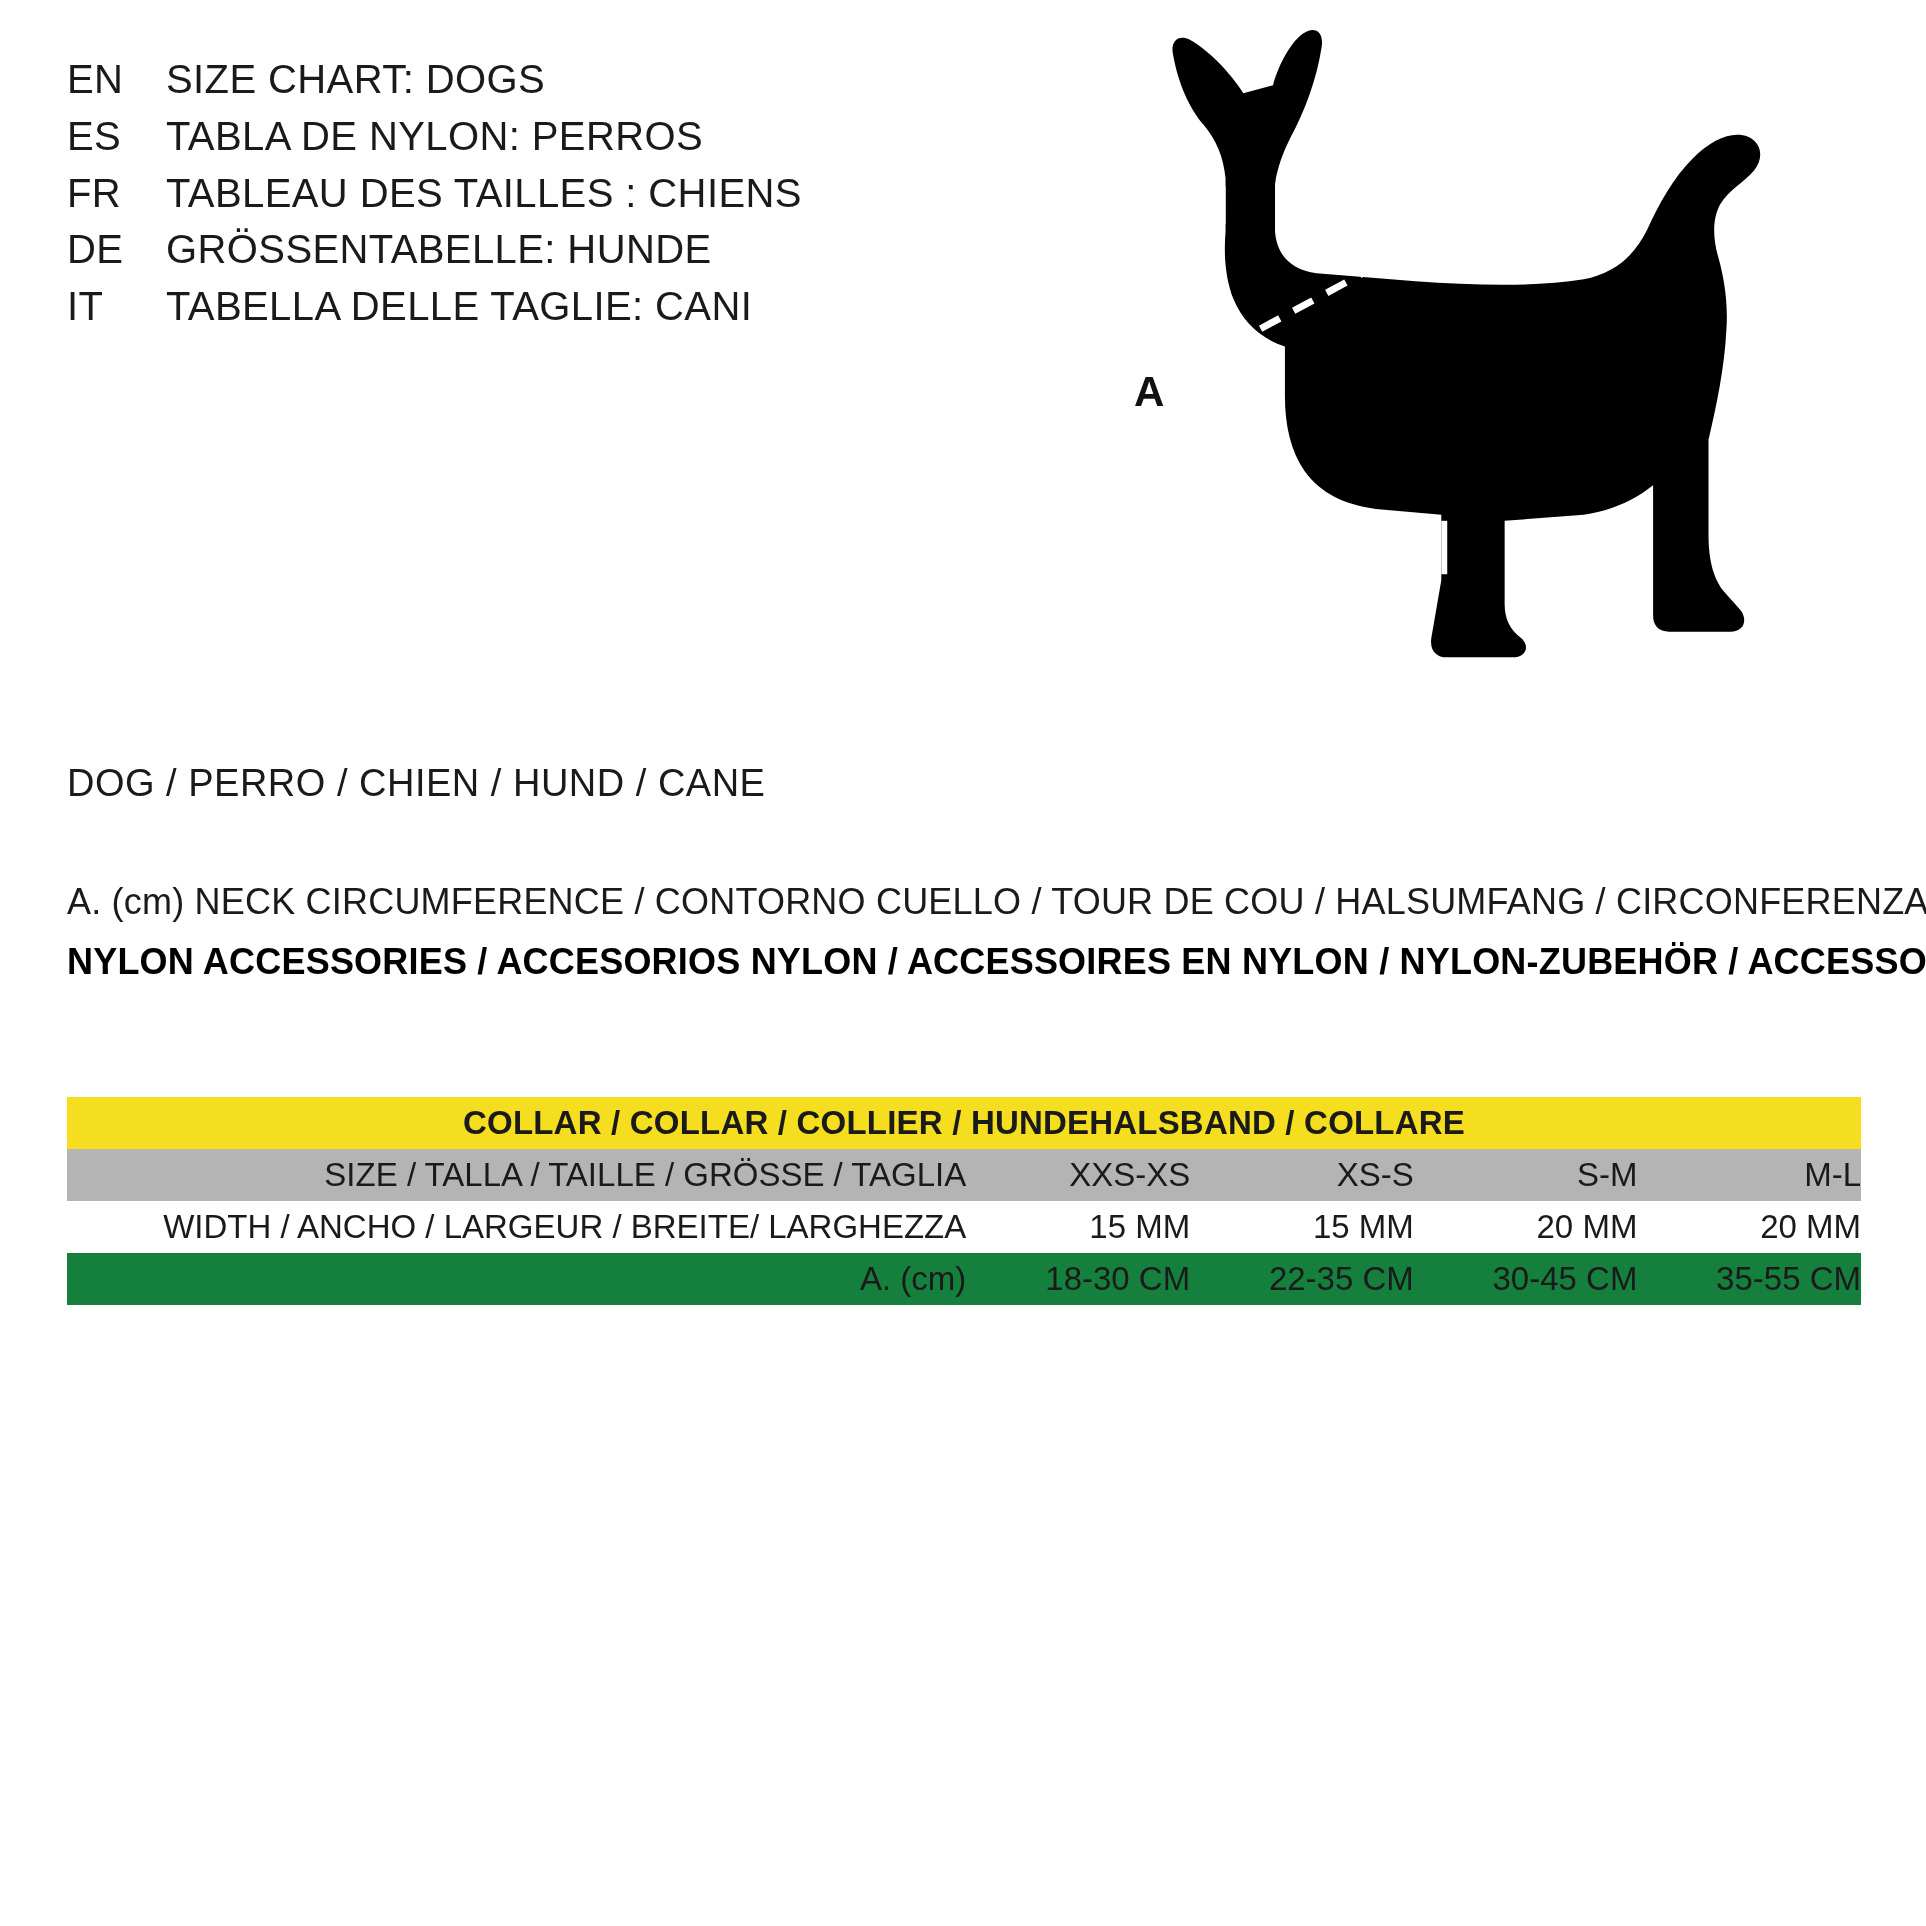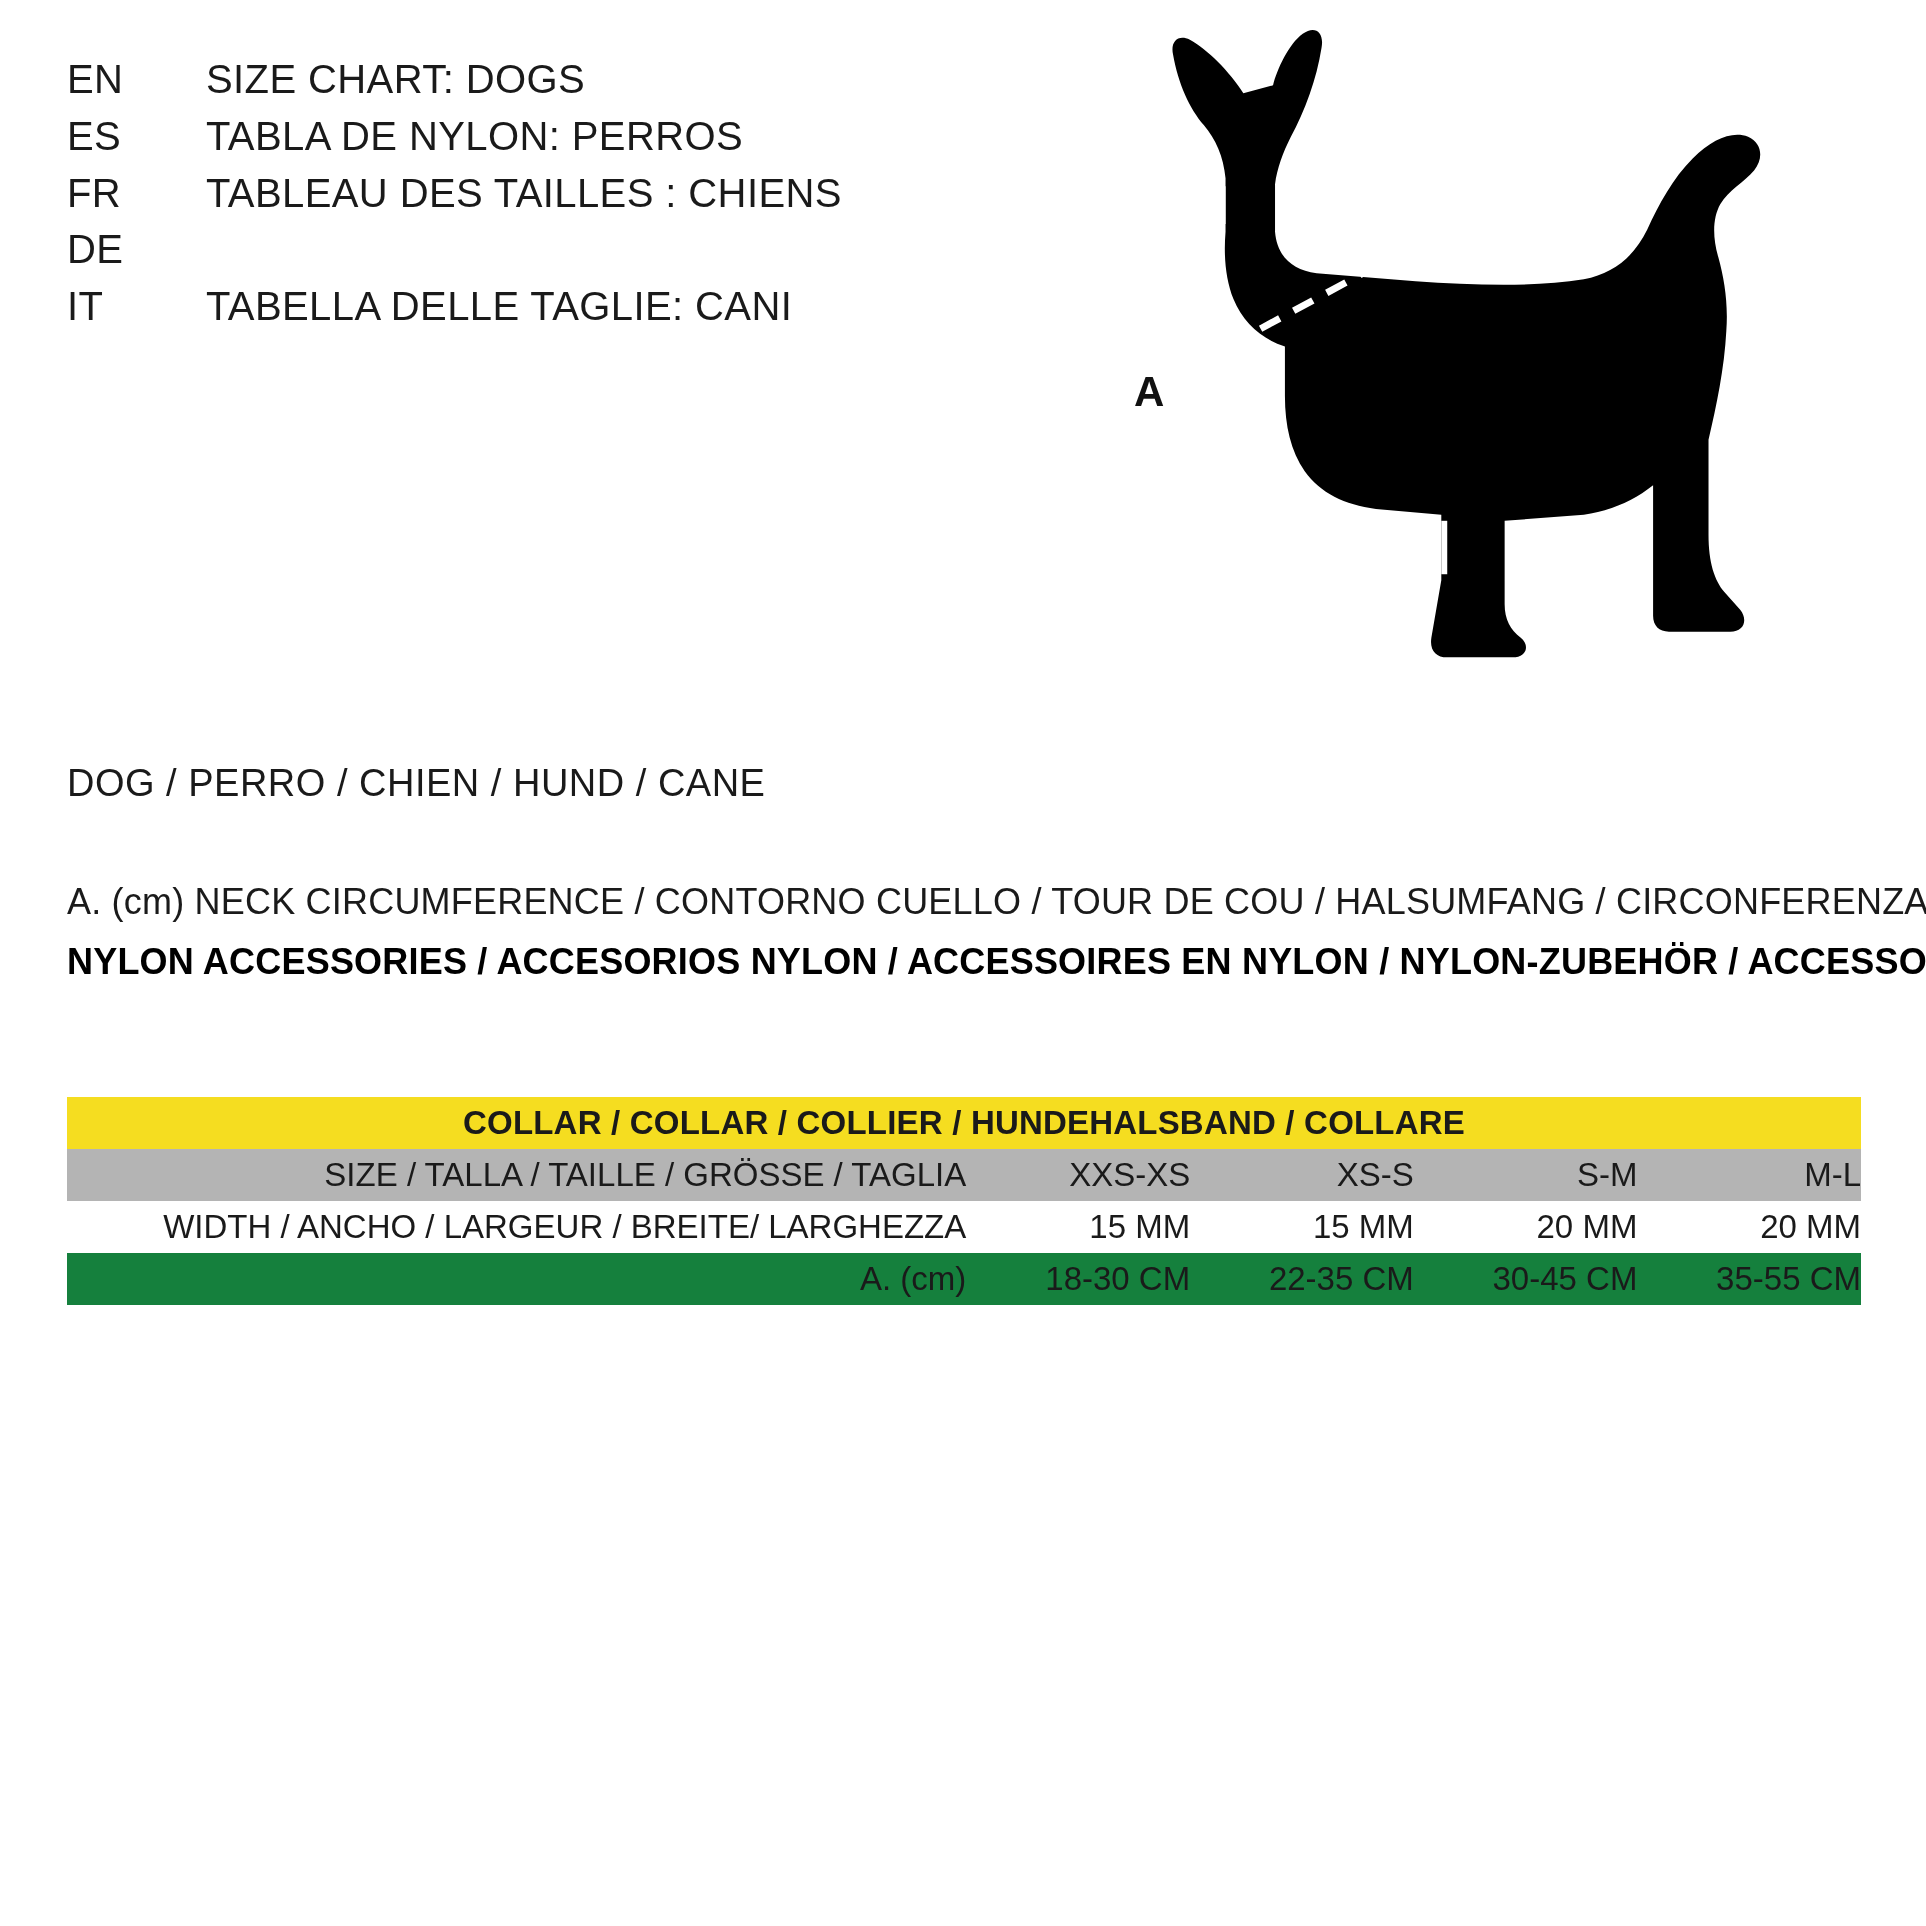--- a/index.html
+++ b/index.html
@@ -31,21 +31,20 @@
     letter-spacing: 0.4px;
     color: #1a1a1a;
     white-space: nowrap;
   }
   .lang-code {
     width: 99px;
     flex: 0 0 99px;
   }
   .lang-text {
     flex: 1;
-    margin-left: 40px;
   }
 
   
   .dog-figure {
     position: absolute;
     left: 1079px;
     top: 20px;
     width: 782px;
     height: 673px;
   }
@@ -147,20 +146,21 @@
   <div class="lang-row">
     <span class="lang-code">ES</span>
     <span class="lang-text">TABLA DE NYLON: PERROS</span>
   </div>
   <div class="lang-row">
     <span class="lang-code">FR</span>
     <span class="lang-text">TABLEAU DES TAILLES : CHIENS</span>
   </div>
   <div class="lang-row">
     <span class="lang-code">DE</span>
+    <span class="lang-text">GRÖSSENTABELLE: HUNDE</span>
   </div>
   <div class="lang-row">
     <span class="lang-code">IT</span>
     <span class="lang-text">TABELLA DELLE TAGLIE: CANI</span>
   </div>
 </div>
 
 <div class="dog-figure">
   <svg viewBox="0 0 790 680" xmlns="http://www.w3.org/2000/svg" aria-hidden="true">
 

